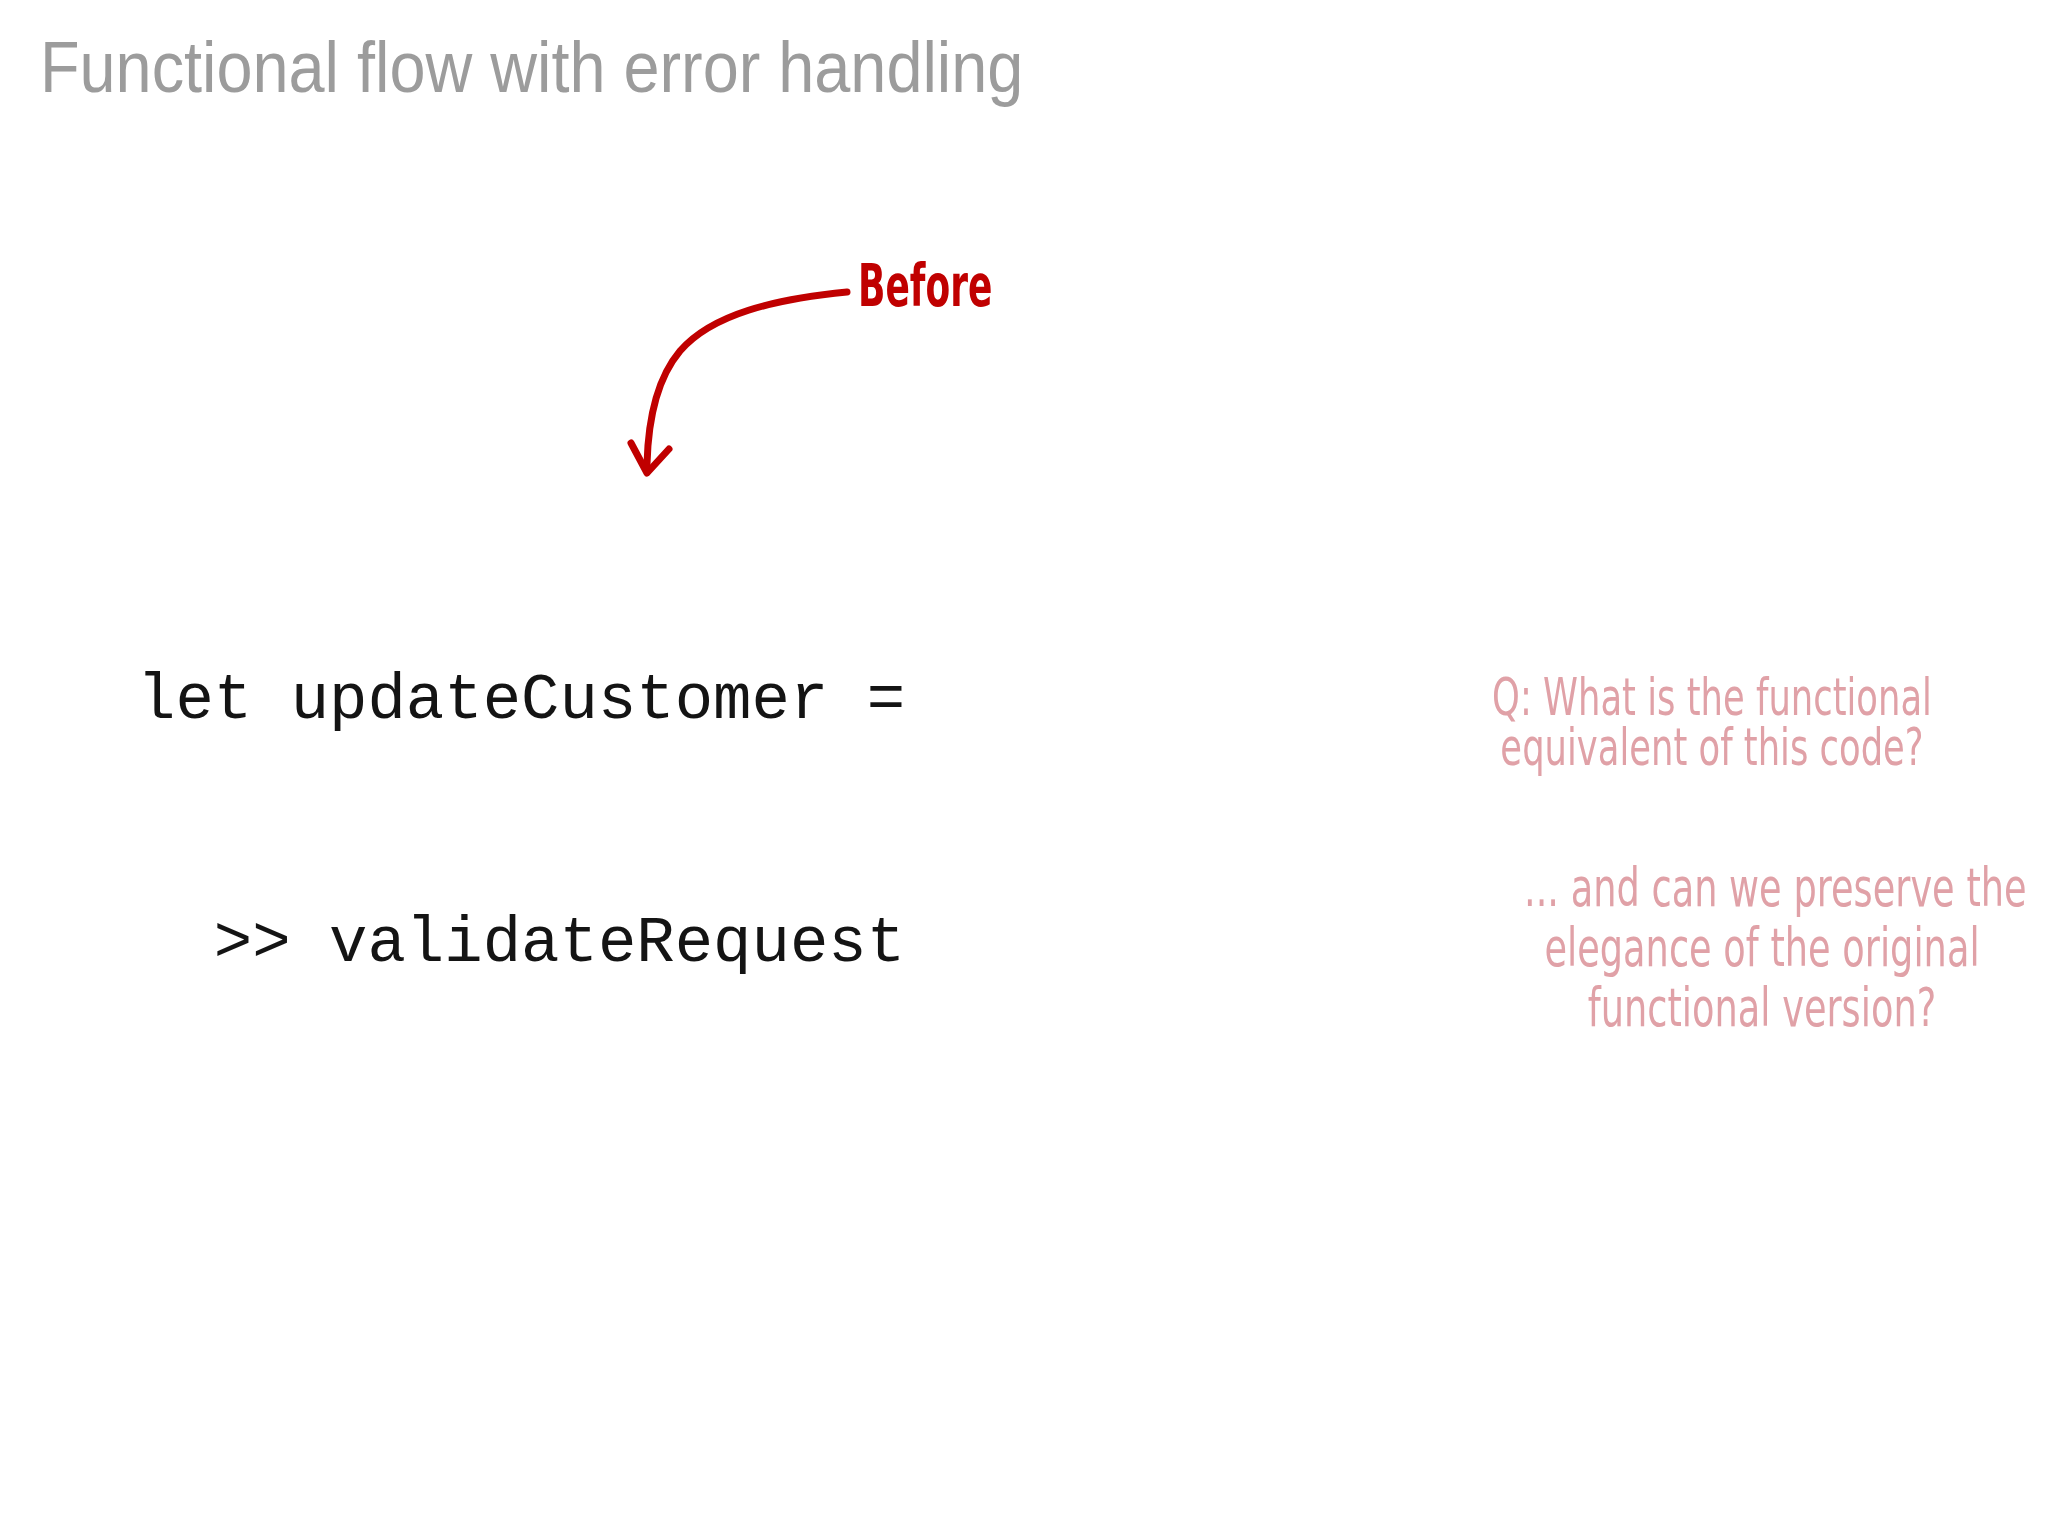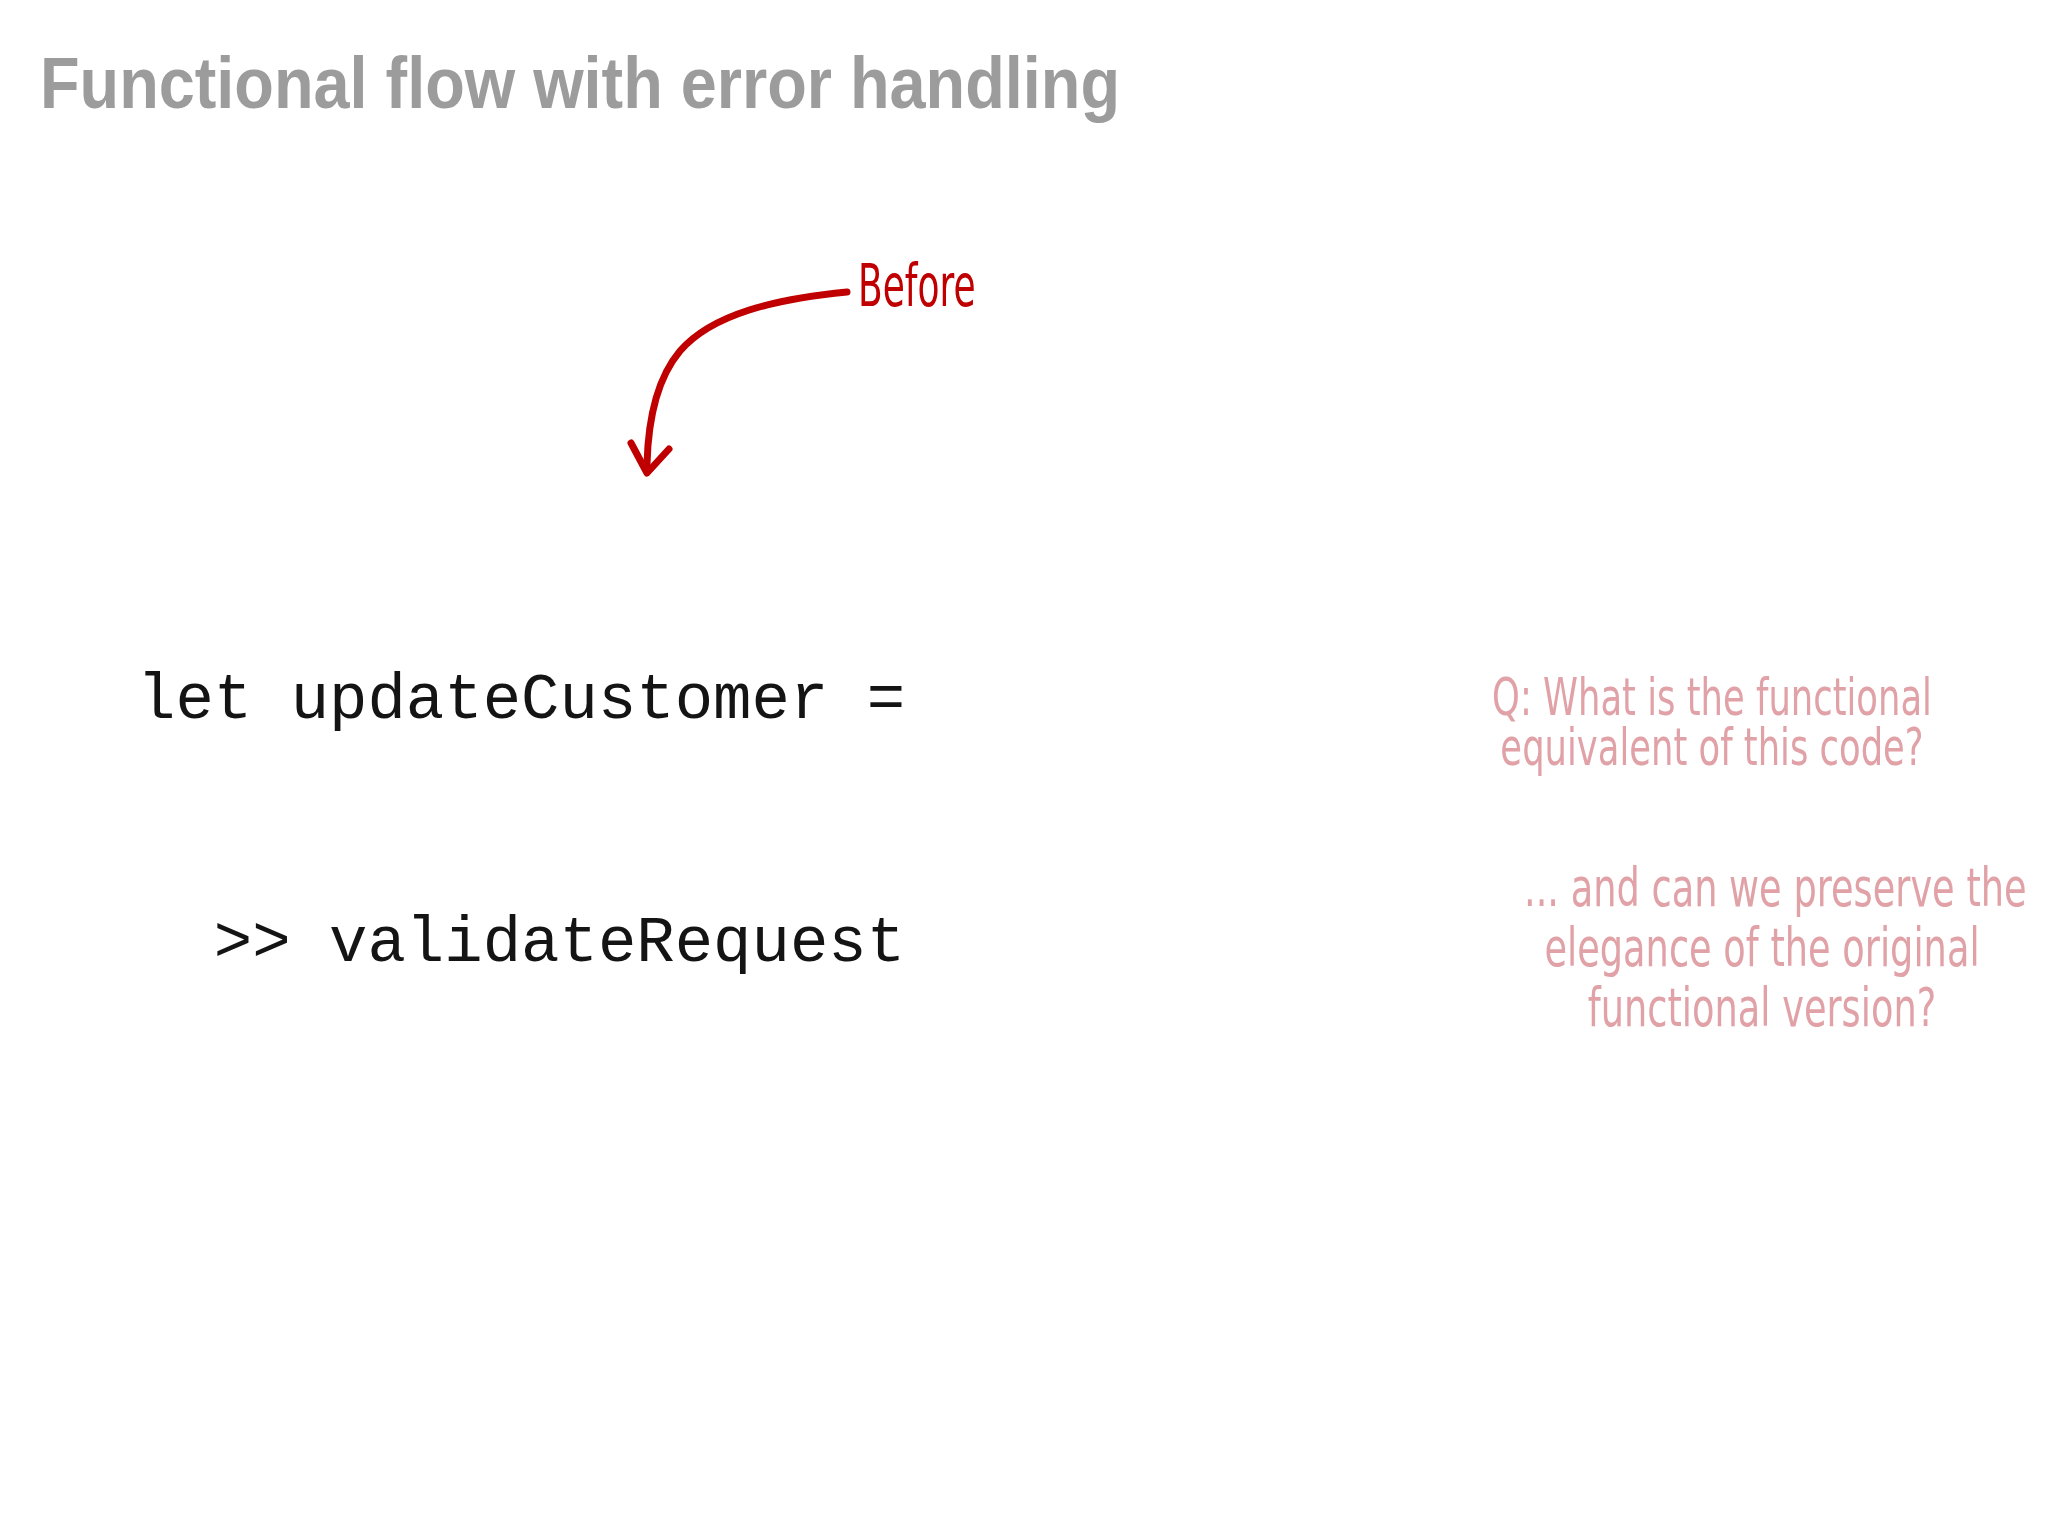--- a/index.html
+++ b/index.html
@@ -7,42 +7,42 @@
     width:2048px;height:1536px;
     background:#ffffff;
     position:relative;
     overflow:hidden;
     font-family:"Liberation Sans", sans-serif;
   }
   .slide{position:absolute;inset:0;}
 
   
   .title{
-    position:absolute;left:40px;top:45px;
-    font-size:72px;font-weight:bold;line-height:76px;
+    position:absolute;left:40px;top:29px;
+    font-size:72px;font-weight:normal;line-height:76px;
     color:var(--title-gray,#9C9C9C);
     white-space:nowrap;
   }
   .title .squeeze{display:inline-block;transform:scaleX(0.90);transform-origin:0 0;}
 
   
   .code{
     position:absolute;left:137px;top:499px;
     font-family:"Liberation Mono","DejaVu Sans Mono",monospace;
     font-size:64px;line-height:81px;
     color:var(--code-black,#141414);
     white-space:pre;
   }
   .code .code-line{height:81px;white-space:pre;}
 
   
   .before-label{
     position:absolute;left:858px;top:257px;
     font-family:"DejaVu Sans", sans-serif;
-    font-size:58px;font-weight:normal;line-height:58px;
+    font-size:58px;font-weight:bold;line-height:58px;
     color:var(--annotation-red,#C00000);
     white-space:nowrap;
   }
   .before-label .squeeze{display:inline-block;transform:scaleX(0.62);transform-origin:0 50%;}
 
   .arrow-svg{position:absolute;left:0;top:0;pointer-events:none;}
 
   
   .hand{
     position:absolute;width:700px;text-align:center;

